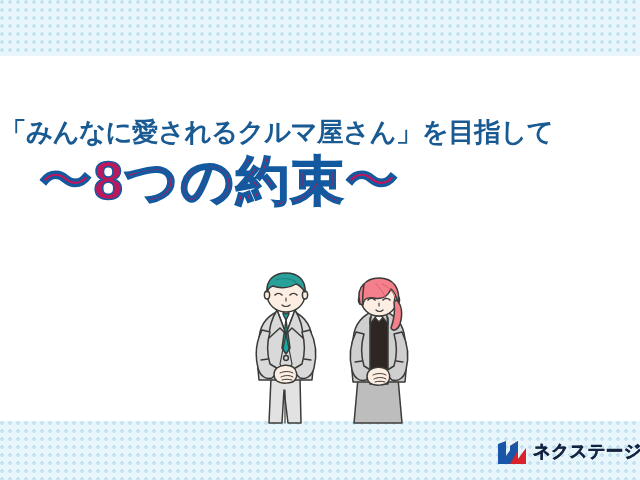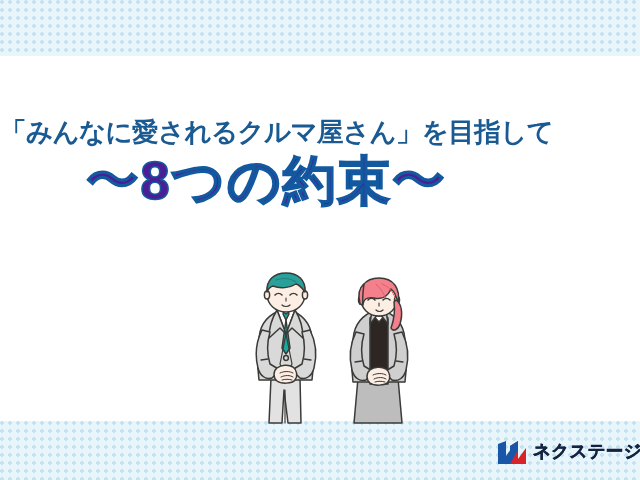--- a/index.html
+++ b/index.html
@@ -34,38 +34,39 @@
   }
   #band-top   { top: 0;   height: 56px; }
   #band-bottom{ top: 421px; height: 59px; }
 
   
   #text-block {
     position: absolute;
     left: 0;
     top: 118px;
     width: 532px;
-    text-align: center;
+    text-align: left;
   }
   #headline {
     font-size: 26.5px;
     line-height: 1.08;
     font-weight: 700;
     color: #1a5a92;
     letter-spacing: -0.6px;
     white-space: nowrap;
   }
   #subheadline {
     margin-top: 6px;
     font-size: 53px;
     line-height: 1.05;
     font-weight: 700;
-    color: #4c1d95;
+    color: #be185d;
     letter-spacing: 1.5px;
     white-space: nowrap;
+    padding-left: 39px;
     -webkit-text-stroke: 1.6px #13599f;
   }
 
   
   #illustration {
     position: absolute;
     left: 236px;
     top: 272px;
     width: 190px;
     height: 152px;

